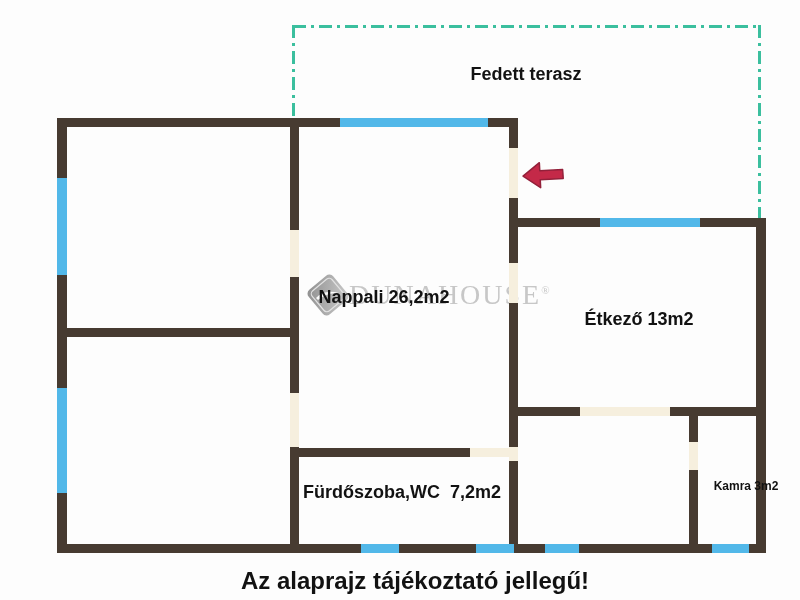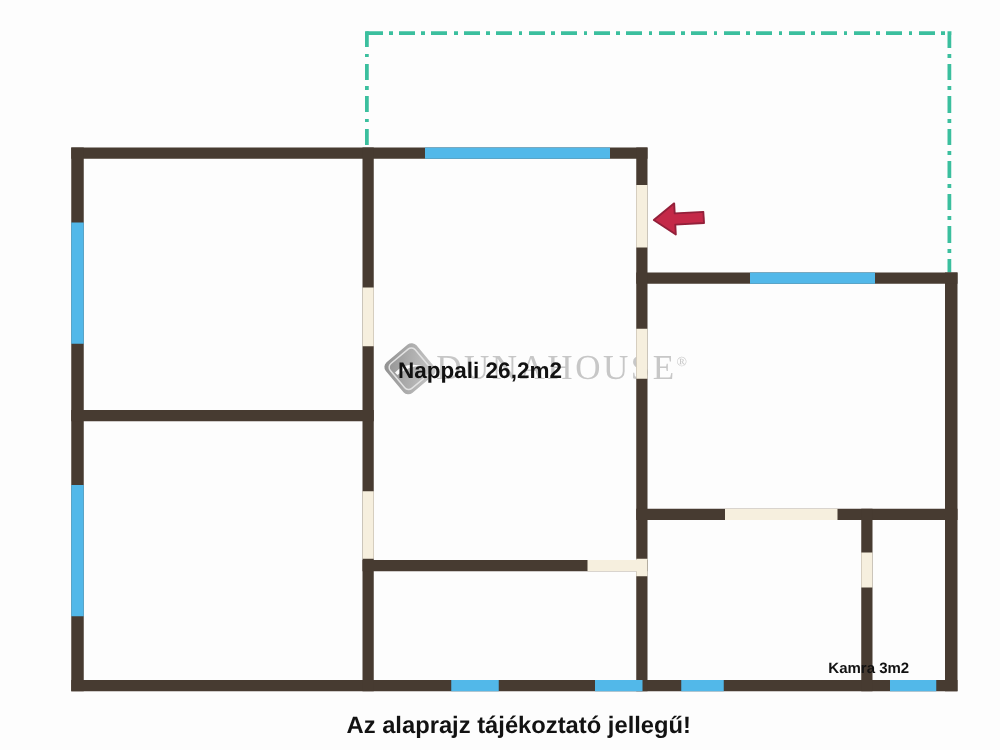--- a/index.html
+++ b/index.html
@@ -17,21 +17,21 @@
       var(--terrace-line,#3bbf9e) 18px 21px,transparent 21px 26px);}
   .tline.v{width:3px;background:repeating-linear-gradient(180deg,
       var(--terrace-line,#3bbf9e) 0 13px,transparent 13px 18px,
       var(--terrace-line,#3bbf9e) 18px 21px,transparent 21px 26px);}
   .lbl{
     position:absolute;transform:translate(-50%,-50%);
     font-weight:700;font-size:18px;color:var(--label,#121212);
     white-space:pre;z-index:7;letter-spacing:0px;
   }
   .lbl.small{font-size:12px;}
-  .lbl.disclaimer{font-size:19px;}
+  .lbl.disclaimer{font-size:24px;}
   .wm-text{
     position:absolute;left:349px;top:279px;z-index:1;
     font-family:"Liberation Serif",serif;font-size:28px;font-weight:400;
     color:var(--watermark,#c7c7c7);letter-spacing:2px;white-space:pre;
   }
   .wm-text sup{font-size:11px;vertical-align:10px;letter-spacing:0;}
   .wm-logo{position:absolute;left:303px;top:270px;z-index:1;}
   .arrow{position:absolute;left:522px;top:161px;z-index:8;transform:rotate(-3deg);}
   .arrow polygon{fill:var(--arrow,#c42948);stroke:var(--arrow-dark,#93203a);stroke-width:1.5;stroke-linejoin:round;}
 </style>
@@ -86,17 +86,20 @@
   <div class="win" style="left:600px;top:218px;width:100px;height:9px;"></div>
   <div class="win" style="left:361px;top:544px;width:38px;height:9px;"></div>
   <div class="win" style="left:476px;top:544px;width:38px;height:9px;"></div>
   <div class="win" style="left:545px;top:544px;width:34px;height:9px;"></div>
   <div class="win" style="left:712px;top:544px;width:37px;height:9px;"></div>
 
   <svg class="arrow" width="42" height="28" viewBox="0 0 42 28">
     <polygon points="41,9.5 18,9.5 18,1.5 1,14 18,26.5 18,18.5 41,18.5"></polygon>
   </svg>
 
+  <div class="lbl" style="left:526px;top:74px;">Fedett terasz</div>
   <div class="lbl" style="left:384px;top:297px;">Nappali 26,2m2</div>
-  <div class="lbl small" style="left:695px;top:486px;margin-top:48px;">Kamra 3m2</div>
+  <div class="lbl" style="left:639px;top:319px;">Étkező 13m2</div>
+  <div class="lbl" style="left:402px;top:492px;">Fürdőszoba,WC  7,2m2</div>
+  <div class="lbl small" style="left:746px;top:486px;">Kamra 3m2</div>
   <div class="lbl disclaimer" style="left:415px;top:581px;">Az alaprajz tájékoztató jellegű!</div>
 
 </div>
 
 </body></html>

